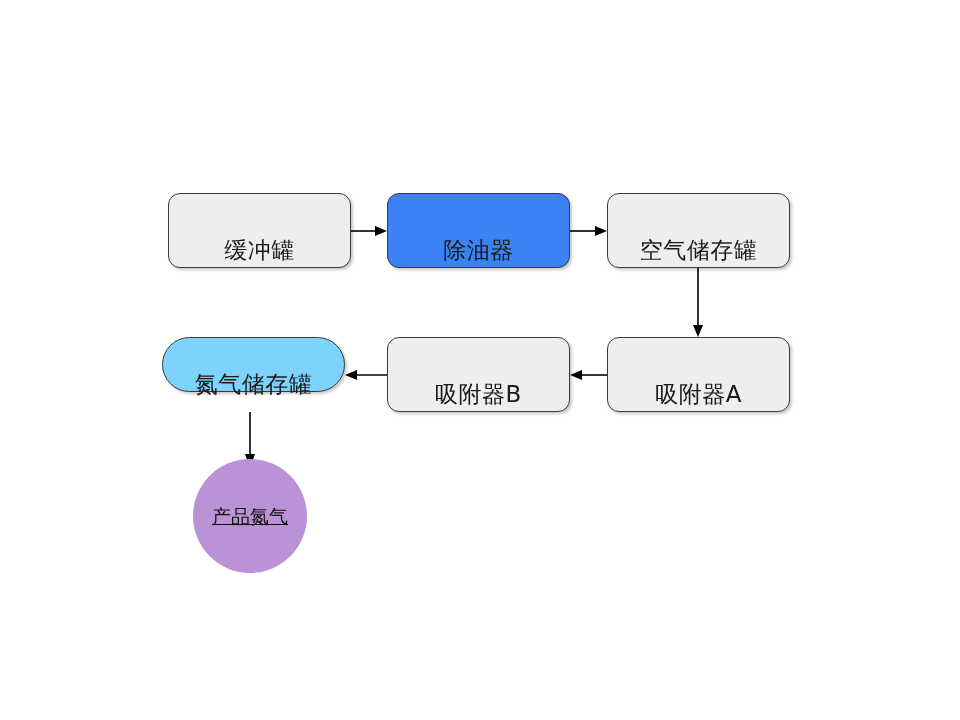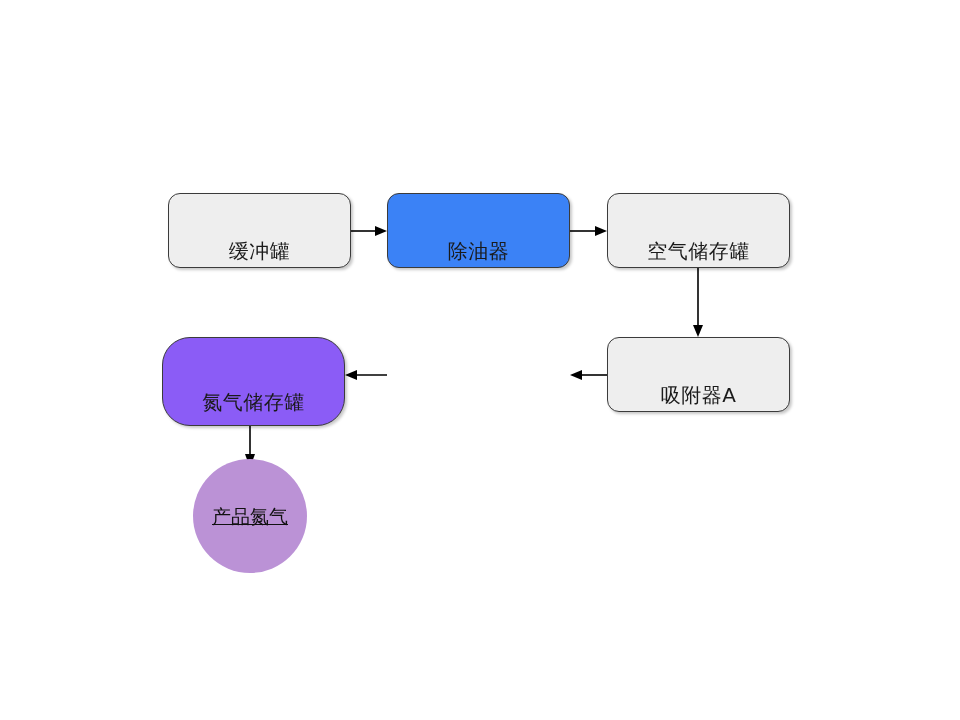--- a/index.html
+++ b/index.html
@@ -24,21 +24,21 @@
     box-sizing: border-box;
     background: #eeeeee;
     border: 1px solid #3b3b3b;
     border-radius: 12px;
     display: flex;
     align-items: center;
     justify-content: center;
     box-shadow: 2px 2px 3px rgba(0, 0, 0, 0.22);
   }
   .node-label {
-    font-size: 20px;
+    font-size: 23px;
     line-height: 1;
     color: #1a1a1a;
     letter-spacing: 0.5px;
     white-space: nowrap;
     user-select: none;
     margin-top: 40px;
   }
   
   .node-circle {
     position: absolute;
@@ -122,22 +122,25 @@
   </div>
 
   <div class="node-box" style="left: 607px; top: 193px; width: 183px; height: 75px; background: rgb(238, 238, 238); border-color: rgb(59, 59, 59);">
     <span class="node-label">空气储存罐</span>
   </div>
 
   <div class="node-box" style="left: 607px; top: 337px; width: 183px; height: 75px; background: rgb(238, 238, 238); border-color: rgb(59, 59, 59);">
     <span class="node-label">吸附器A</span>
   </div>
 
+  <div class="node-box" style="left: 387px; top: 337px; width: 183px; height: 75px; background: rgb(238, 238, 238); border-color: rgb(59, 59, 59);">
+    <span class="node-label">吸附器B</span>
+  </div>
 
-  <div class="node-box" style="left: 162px; top: 337px; width: 183px; height: 89px; background: #8b5cf6; border-color: rgb(59, 59, 59); border-radius: 28px;">
+  <div class="node-box" style="left: 162px; top: 337px; width: 183px; height: 55px; background: #7dd3fc; border-color: rgb(59, 59, 59); border-radius: 28px;">
     <span class="node-label">氮气储存罐</span>
   </div>
 
   <div class="node-circle" style="left: 193px; top: 459px; width: 114px; height: 114px; background: rgb(187, 146, 214);">
     <span class="circle-label">产品氮气</span>
   </div>
 
 </div>
 
 </body></html>

